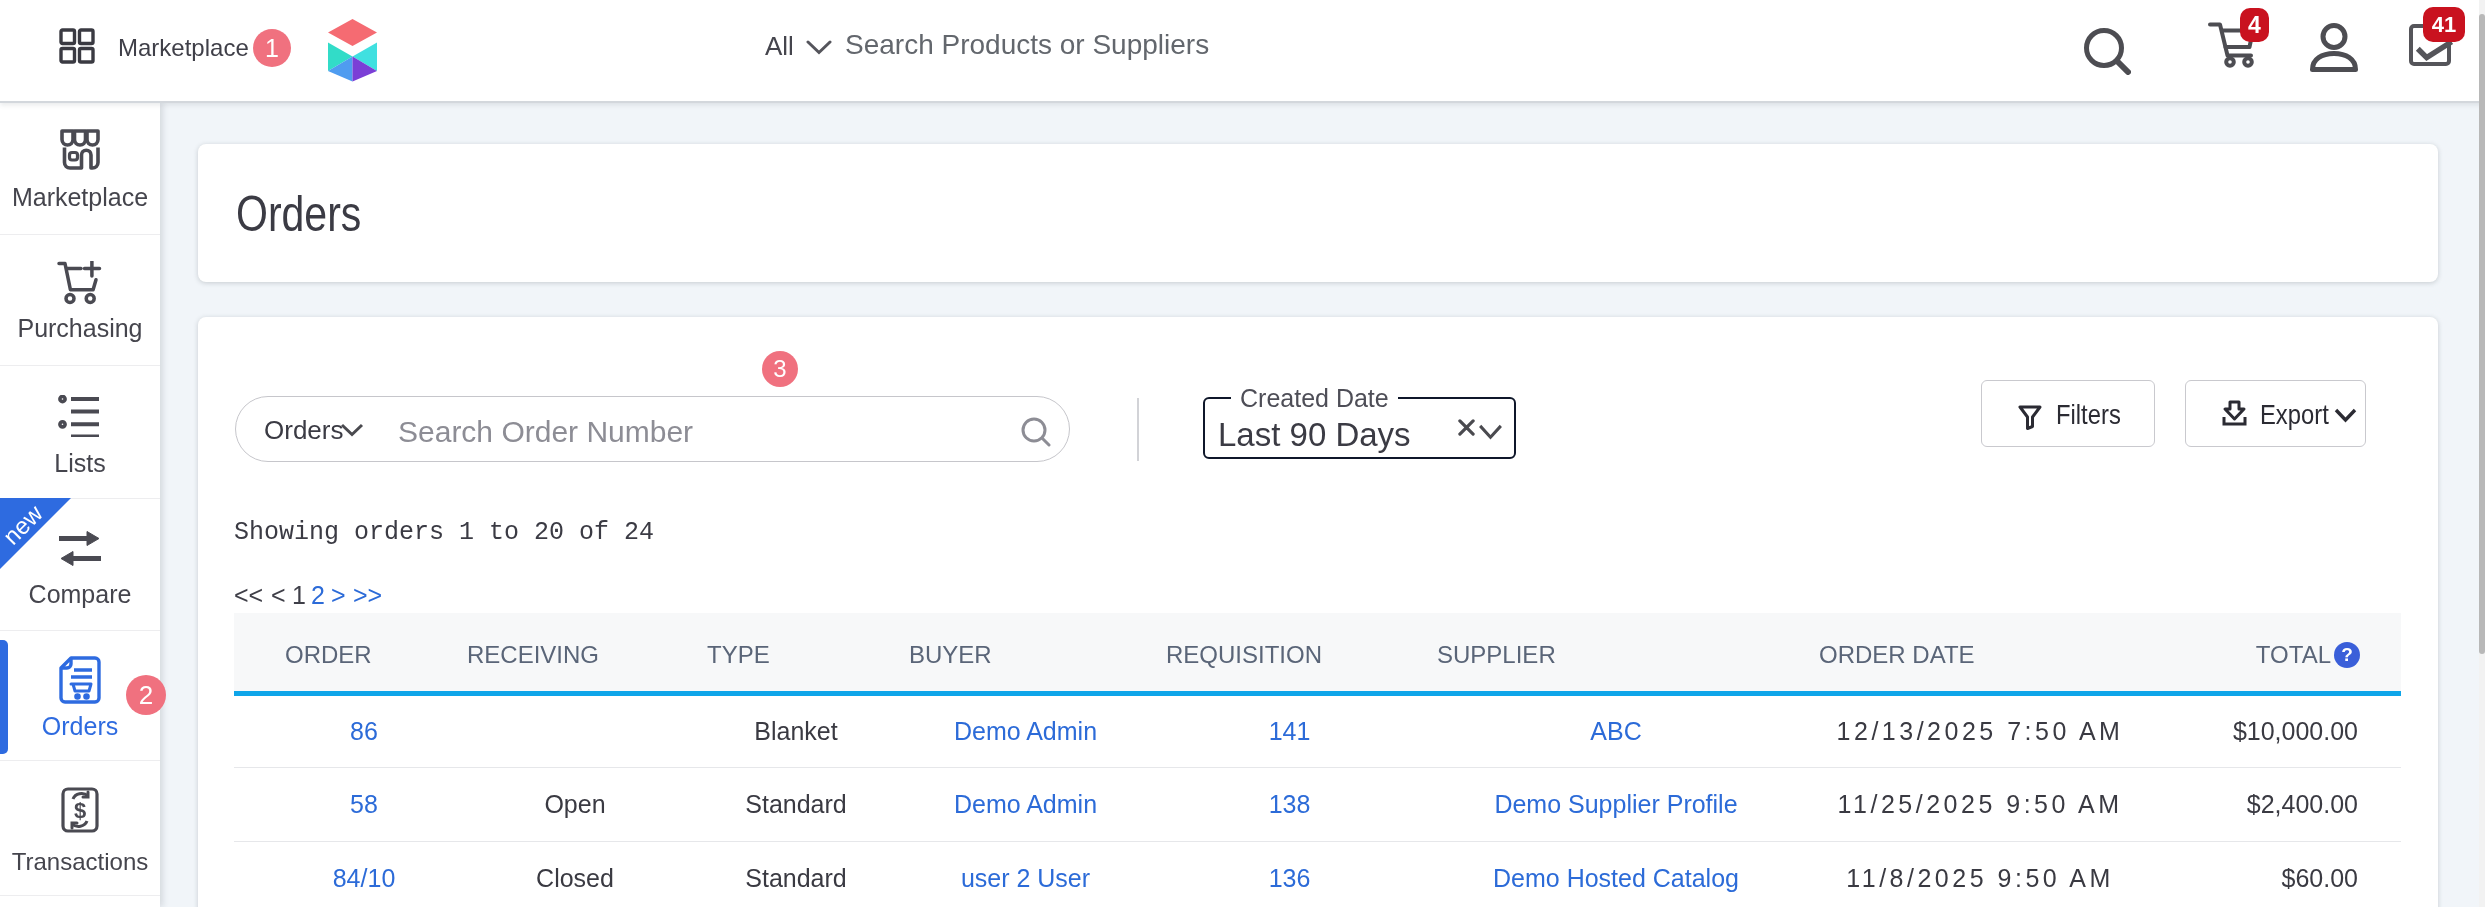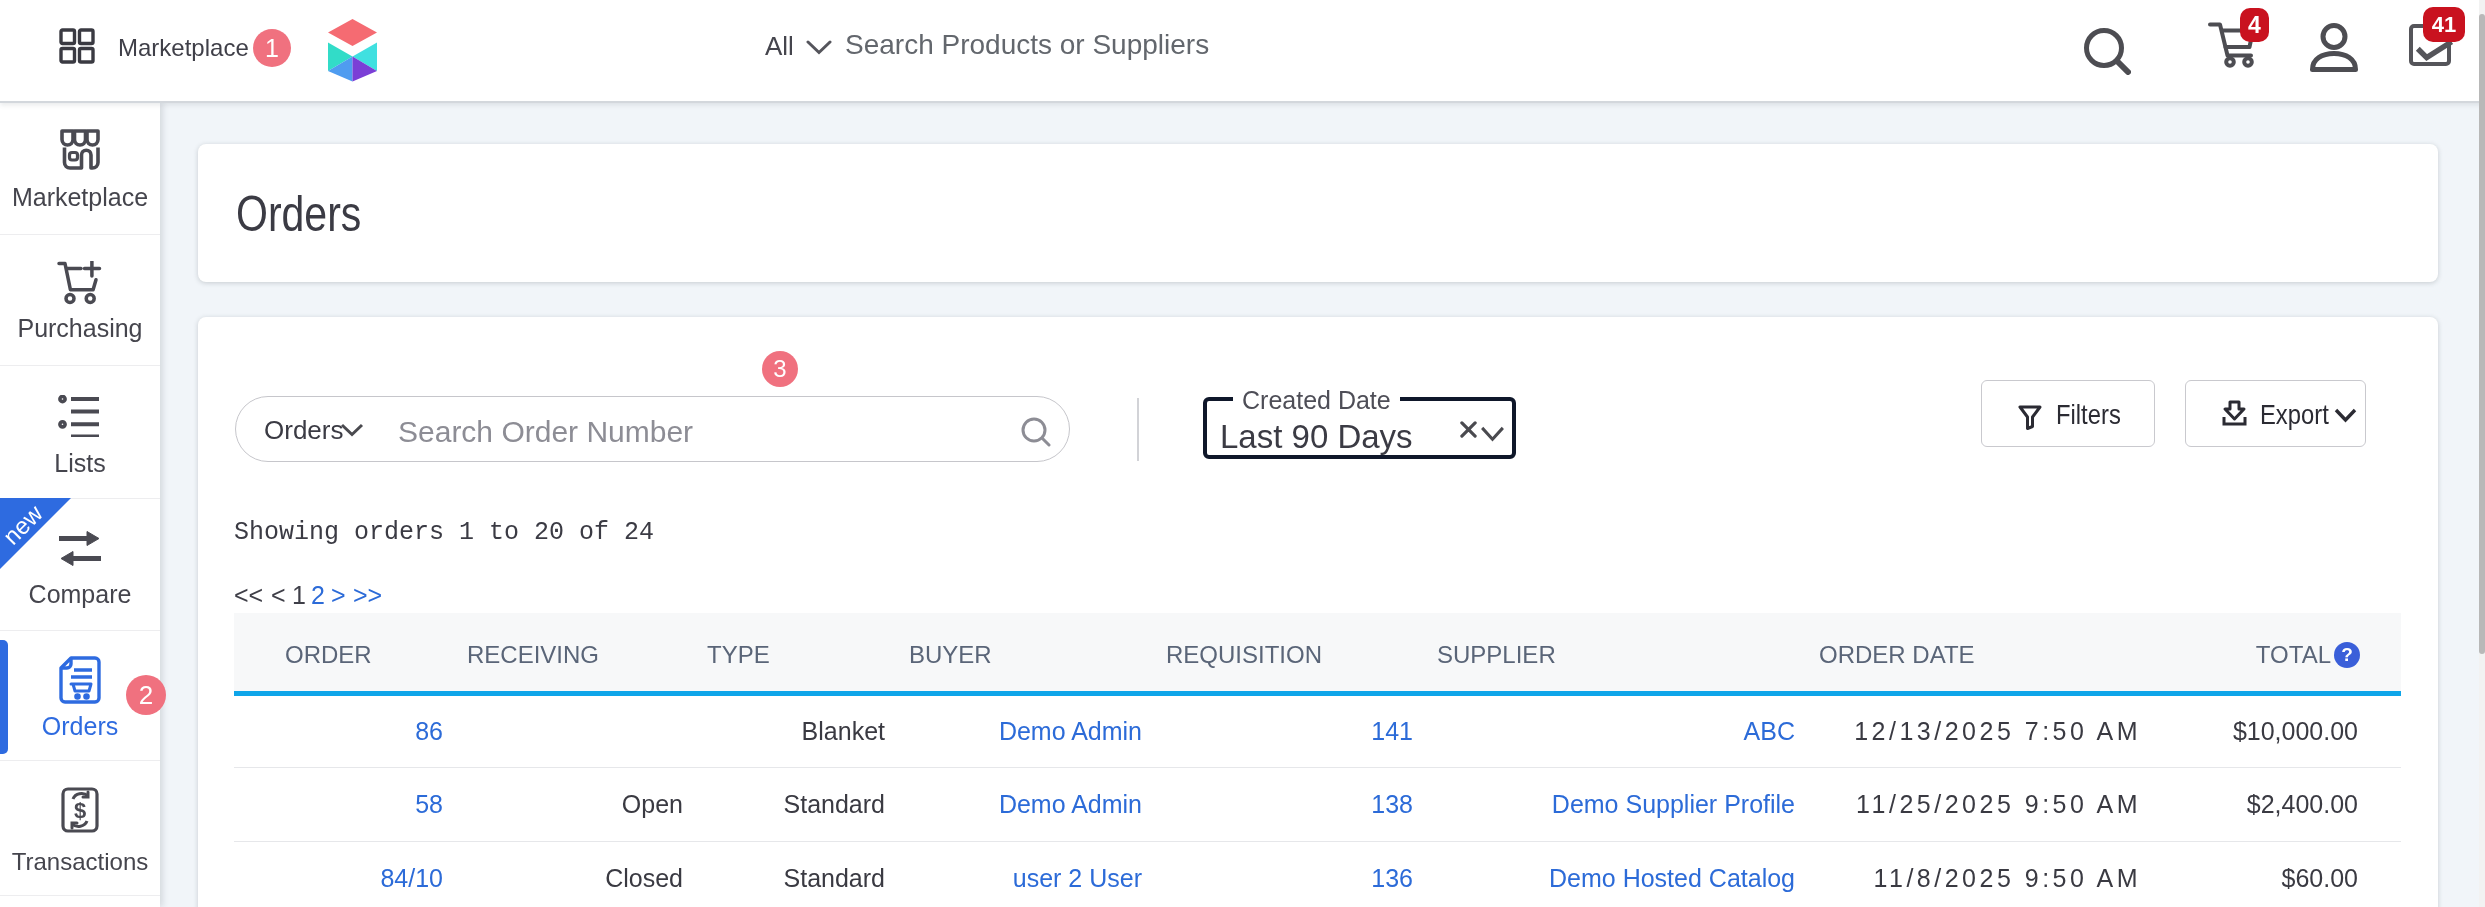--- a/index.html
+++ b/index.html
@@ -35,38 +35,38 @@
 #card1{left:38px;top:41px;width:2240px;height:138px;}
 #card1 h1{position:absolute;left:38px;top:41px;font-size:50px;font-weight:400;color:#3b3b44;transform:scaleX(.82);transform-origin:0 50%;letter-spacing:0;}
 #card2{left:38px;top:214px;width:2240px;height:760px;}
 #b3{left:564px;top:34px;width:36px;height:36px;font-size:24px;line-height:36px;position:absolute;}
 
 
 #pill{position:absolute;left:37px;top:79px;width:835px;height:66px;border:1px solid #c6c6cb;border-radius:33px;}
 #pill .ord{position:absolute;left:28px;top:18px;font-size:26px;color:#3b3b44;}
 #pill .ph{position:absolute;left:162px;top:18px;font-size:30px;color:#8d8d95;}
 #vdiv{position:absolute;left:939px;top:81px;width:2px;height:63px;background:#d2d3d7;}
-#fieldset{position:absolute;left:1005px;top:80px;width:313px;height:62px;border:4px solid #0f172a;border-radius:6px;}
+#fieldset{position:absolute;left:1005px;top:80px;width:313px;height:62px;border:2px solid #0f172a;border-radius:6px;}
 #fieldset legend{position:absolute;left:26px;top:-15px;background:#fff;padding:0 9px;font-size:25px;color:#4e4e57;}
 #fieldset .val{position:absolute;left:13px;top:17px;font-size:33px;color:#3b3b44;}
 .btn{position:absolute;top:63px;height:67px;background:#fff;border:1px solid #c9c9ce;border-radius:6px;color:#2b2b33;}
 #btnF{left:1783px;width:174px;}
 #btnE{left:1987px;width:181px;}
 .btn .lbl{position:absolute;font-size:28px;transform:scaleX(.85);transform-origin:0 50%;}
 
 
 #showing{position:absolute;left:36px;top:201px;font-size:25px;color:#3b3b44;font-family:Liberation Mono, monospace;}
 #pag{position:absolute;left:36px;top:264px;font-size:25px;color:#3f3f48;}
 #pag span{position:absolute;top:0;}
 #pag .bl{color:#2c6bd8;}
 
 
 #tbl{position:absolute;left:36px;top:296px;width:2167px;border-collapse:collapse;table-layout:fixed;}
 #tbl th{background:#f7f8f9;height:80px;font-weight:400;font-size:24px;color:#5a6578;text-align:left;vertical-align:middle;border-bottom:5px solid #0ea5e9;padding:7px 0 0 24px;}
-#tbl td{height:74px;font-size:25px;color:#3a3a42;text-align:right;vertical-align:middle;padding:0 0 0 24px;border-top:1px solid #e6e7ea;}
+#tbl td{height:74px;font-size:25px;color:#3a3a42;text-align:center;vertical-align:middle;padding:0 0 0 24px;border-top:1px solid #e6e7ea;}
 #tbl tr td:first-child,#tbl tr th:first-child{padding-left:51px;}
 #tbl .r{text-align:right;padding-right:43px;}
 #tbl th.r{padding-right:70px;position:relative;}
 #tbl tr:first-child td{border-top:none;}
 a.lk{color:#2c6bd8;text-decoration:none;}
 .dt{letter-spacing:3.5px;}
 #qm{position:absolute;right:41px;top:50%;margin-top:-10px;width:26px;height:26px;border-radius:50%;background:#3a5fd9;color:#fff;font-size:19px;font-weight:700;text-align:center;line-height:26px;letter-spacing:0;}
 
 
 #sbar{position:absolute;right:0;top:0;width:6px;height:907px;background:#f2f2f2;z-index:50;}

